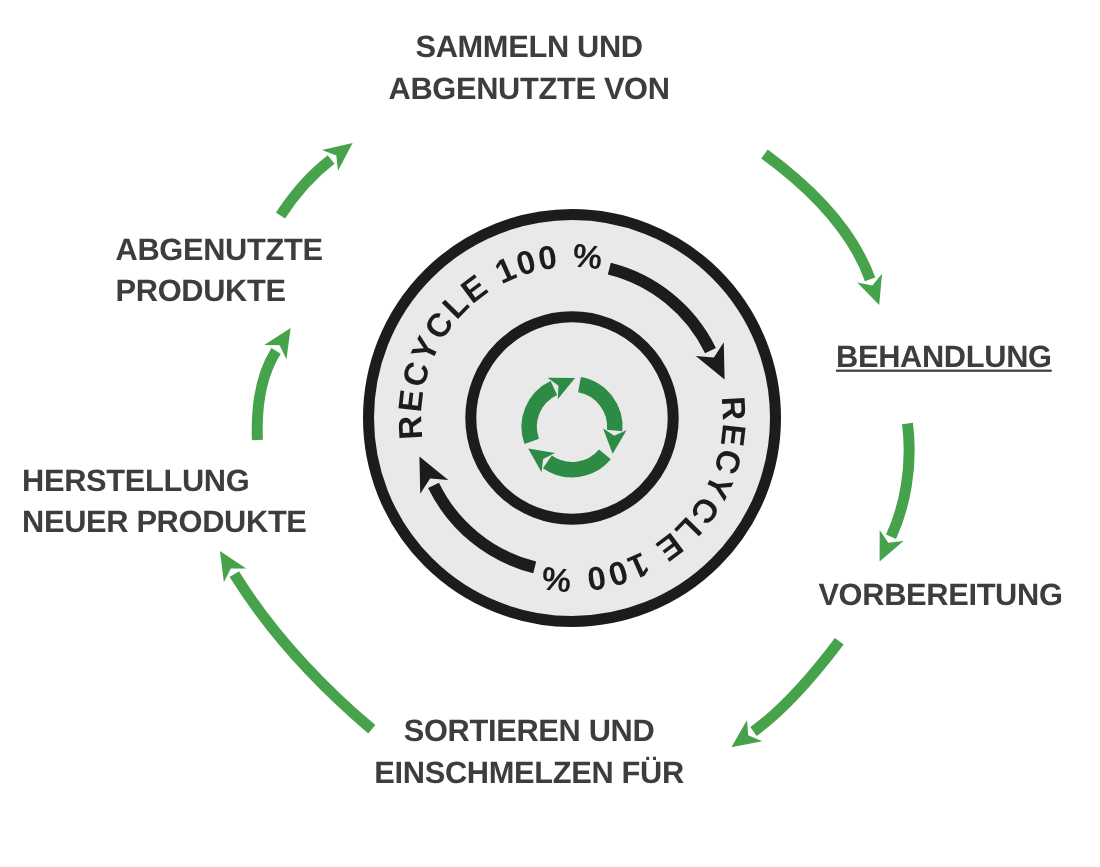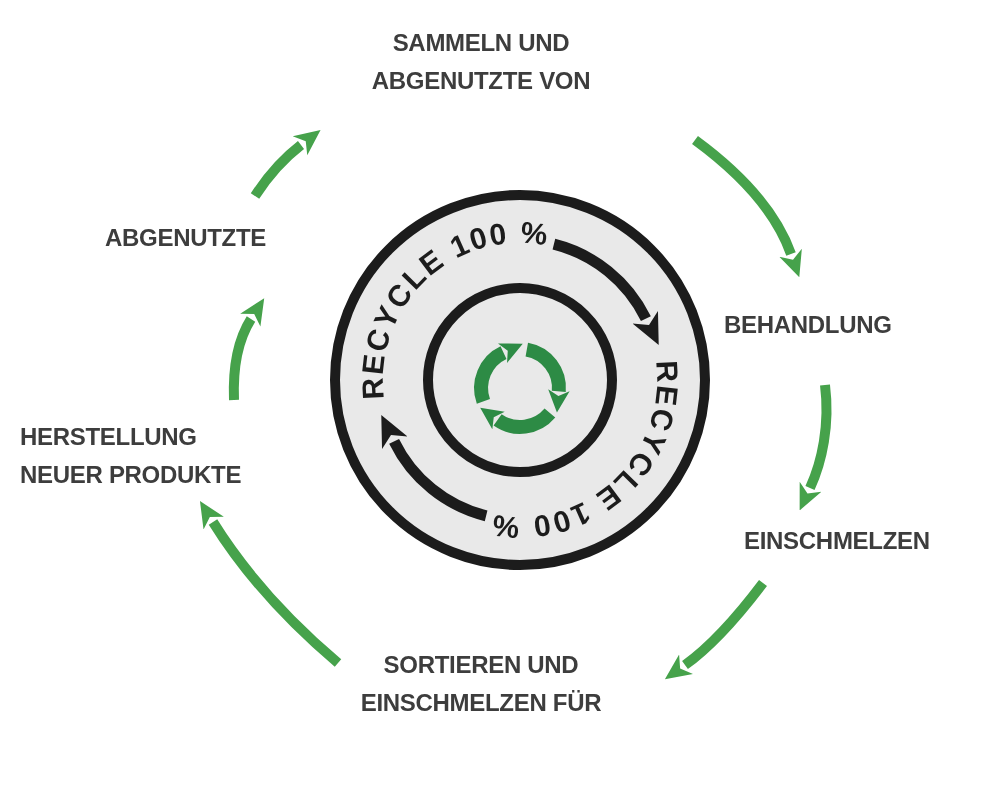--- a/index.html
+++ b/index.html
@@ -7,21 +7,21 @@
     position:relative;
     width:1000px;height:788px;
     background:#ffffff;
     font-family:"Liberation Sans", sans-serif;
     overflow:hidden;
   }
   .label{
     position:absolute;
     color:#3d3d3d;
     font-weight:bold;
-    font-size:24px;
+    font-size:28px;
     line-height:38px;
     letter-spacing:-0.3px;
     white-space:nowrap;
   }
   .label.center{ text-align:center; transform:translateX(-50%);}
   .label .line{display:block;}
   svg{position:absolute;left:0;top:0;}
   .ring-text{
     font-family:"Liberation Sans", sans-serif;
     font-weight:bold;
@@ -78,31 +78,32 @@
       <path d="M 338 663 Q 259 596 213 522" marker-end="url(#headG)"></path>
       <path d="M 234 400 Q 232 349 251 319" marker-end="url(#headG)"></path>
     </g>
   </svg>
 
   <div class="label center" style="left:481px;top:24px;">
     <span class="line">SAMMELN UND</span>
     <span class="line">ABGENUTZTE VON</span>
   </div>
 
-  <div class="label" style="left:724px;top:306px;">BEHANDLUNG</div>
+  <div class="label" style="left:760px;top:306px;text-decoration:underline;">BEHANDLUNG</div>
 
-  <div class="label" style="left:744px;top:522px;">EINSCHMELZEN</div>
+  <div class="label" style="left:744px;top:522px;">VORBEREITUNG</div>
 
   <div class="label center" style="left:481px;top:646px;">
     <span class="line">SORTIEREN UND</span>
     <span class="line">EINSCHMELZEN FÜR</span>
   </div>
 
   <div class="label" style="left:20px;top:418px;">
     <span class="line">HERSTELLUNG</span>
     <span class="line">NEUER PRODUKTE</span>
   </div>
 
-  <div class="label" style="left:105px;top:219px;">
+  <div class="label" style="left:105px;top:208px;">
     <span class="line">ABGENUTZTE</span>
+    <span class="line">PRODUKTE</span>
   </div>
 
 </div>
 
 </body></html>

